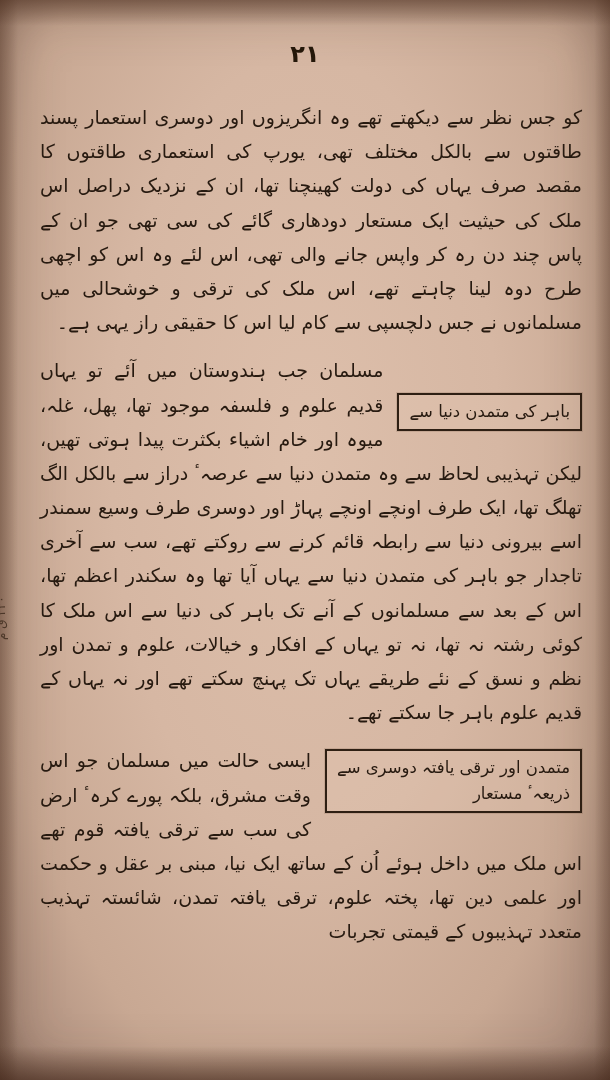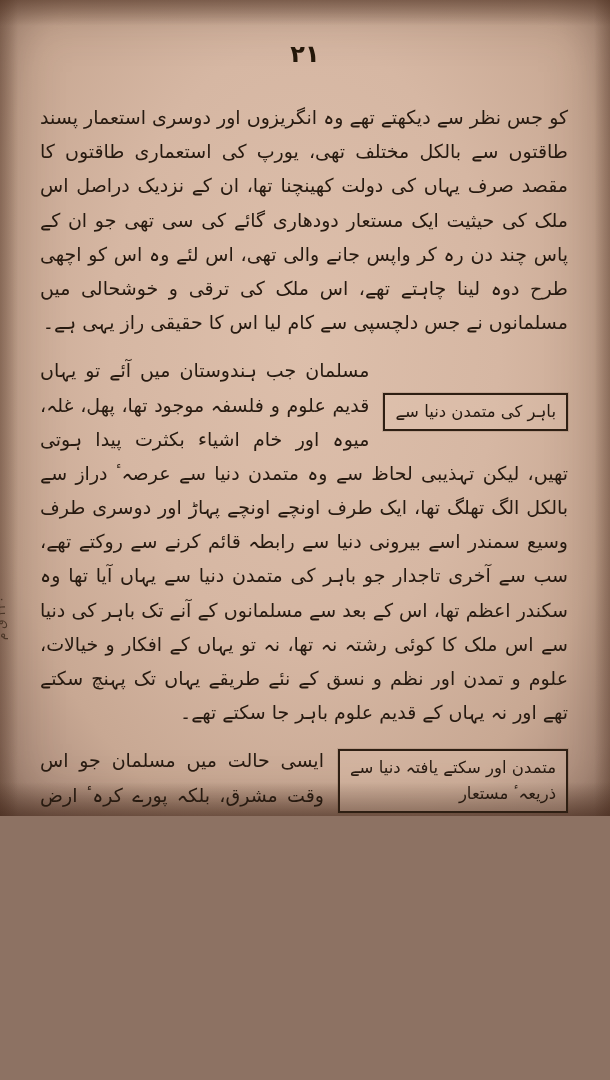--- a/index.html
+++ b/index.html
@@ -4,21 +4,21 @@
 <style>
   html,body{
     margin:0;
     padding:0;
     background:#8d7263;
     font-family:"DejaVu Sans", sans-serif;
   }
   .page{
     position:relative;
     width:610px;
-    height:816px;
+    height:1080px;
     margin:0 auto;
     overflow:hidden;
     background:
       radial-gradient(ellipse at 50% 42%, #ddbfab 0%, #d6b7a3 45%, #c8a893 75%, #b09180 92%, #9c7f6f 100%);
     color:#2b1d13;
     box-shadow: inset 0 0 60px rgba(60,35,20,.45);
   }
   
   .page::before{
     content:"";
@@ -35,21 +35,21 @@
     top:40px; left:0; right:0;
     text-align:center;
     font-size:24px;
     font-weight:bold;
     letter-spacing:2px;
     color:#241709;
   }
   .text-column{
     position:absolute;
     top:100px;
-    right:42px;
+    right:28px;
     left:40px;
     direction:rtl;
     text-align:justify;
     font-size:19px;
     line-height:1.8;
     color:#271a10;
   }
   .para{
     margin:0 0 14px 0;
     text-align:justify;
@@ -92,21 +92,21 @@
     <p class="para">کو جس نظر سے دیکھتے تھے وہ انگریزوں اور دوسری استعمار پسند طاقتوں سے بالکل مختلف تھی، یورپ کی استعماری طاقتوں کا مقصد صرف یہاں کی دولت کھینچنا تھا، ان کے نزدیک دراصل اس ملک کی حیثیت ایک مستعار دودھاری گائے کی سی تھی جو ان کے پاس چند دن رہ کر واپس جانے والی تھی، اس لئے وہ اس کو اچھی طرح دوہ لینا چاہتے تھے، اس ملک کی ترقی و خوشحالی میں مسلمانوں نے جس دلچسپی سے کام لیا اس کا حقیقی راز یہی ہے۔</p>
 
     <p class="para">
       <span class="side-box pushed">
         <span class="bx-line">باہر کی متمدن دنیا سے</span>
       </span><span>مسلمان جب ہندوستان میں آئے تو یہاں قدیم علوم و فلسفہ موجود تھا، پھل، غلہ، میوہ اور خام اشیاء بکثرت پیدا ہوتی تھیں، لیکن تہذیبی لحاظ سے وہ متمدن دنیا سے عرصہٴ دراز سے بالکل الگ تھلگ تھا، ایک طرف اونچے اونچے پہاڑ اور دوسری طرف وسیع سمندر اسے بیرونی دنیا سے رابطہ قائم کرنے سے روکتے تھے، سب سے آخری تاجدار جو باہر کی متمدن دنیا سے یہاں آیا تھا وہ سکندر اعظم تھا، اس کے بعد سے مسلمانوں کے آنے تک باہر کی دنیا سے اس ملک کا کوئی رشتہ نہ تھا، نہ تو یہاں کے افکار و خیالات، علوم و تمدن اور نظم و نسق کے نئے طریقے یہاں تک پہنچ سکتے تھے اور نہ یہاں کے قدیم علوم باہر جا سکتے تھے۔</span>
     </p>
 
     <p class="para">
       <span class="side-box">
-        <span class="bx-line">متمدن اور سکتے یافتہ دنیا سے</span>
+        <span class="bx-line">متمدن اور ترقی یافتہ دوسری سے</span>
         <span class="bx-line">ذریعہٴ مستعار</span>
       </span><span>ایسی حالت میں مسلمان جو اس وقت مشرق، بلکہ پورے کرہٴ ارض کی سب سے ترقی یافتہ قوم تھے اس ملک میں داخل ہوئے اُن کے ساتھ ایک نیا، مبنی بر عقل و حکمت اور علمی دین تھا، پختہ علوم، ترقی یافتہ تمدن، شائستہ تہذیب متعدد تہذیبوں کے قیمتی تجربات</span>
     </p>
 
   </div>
 
   <div class="margin-note">۳۳۰ ق م</div>
 
 </div>
 

